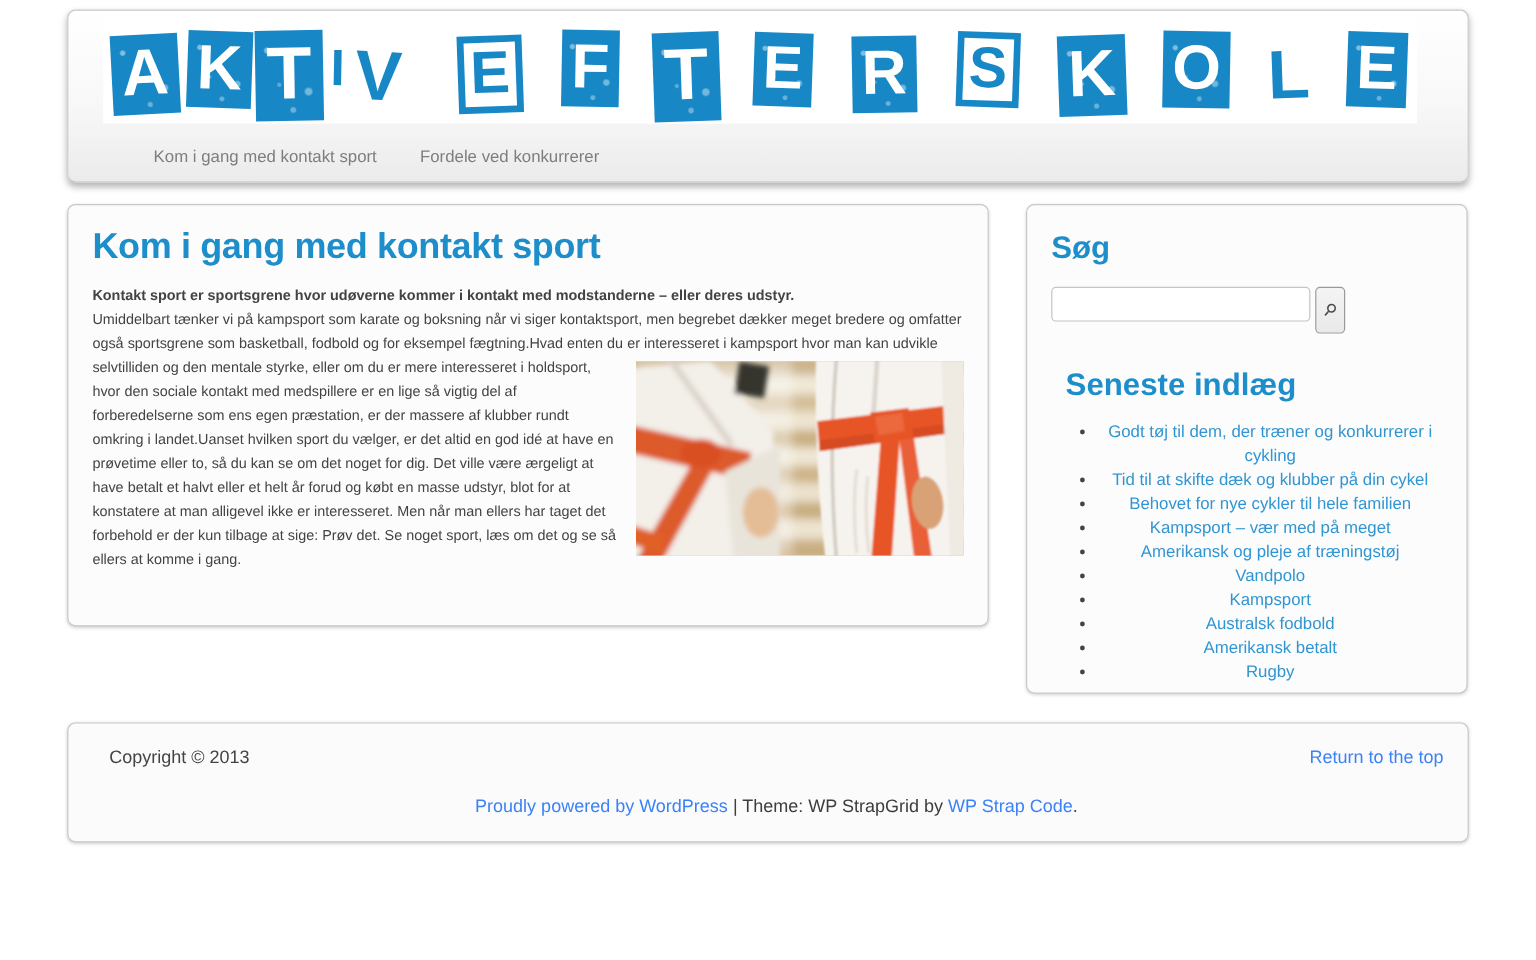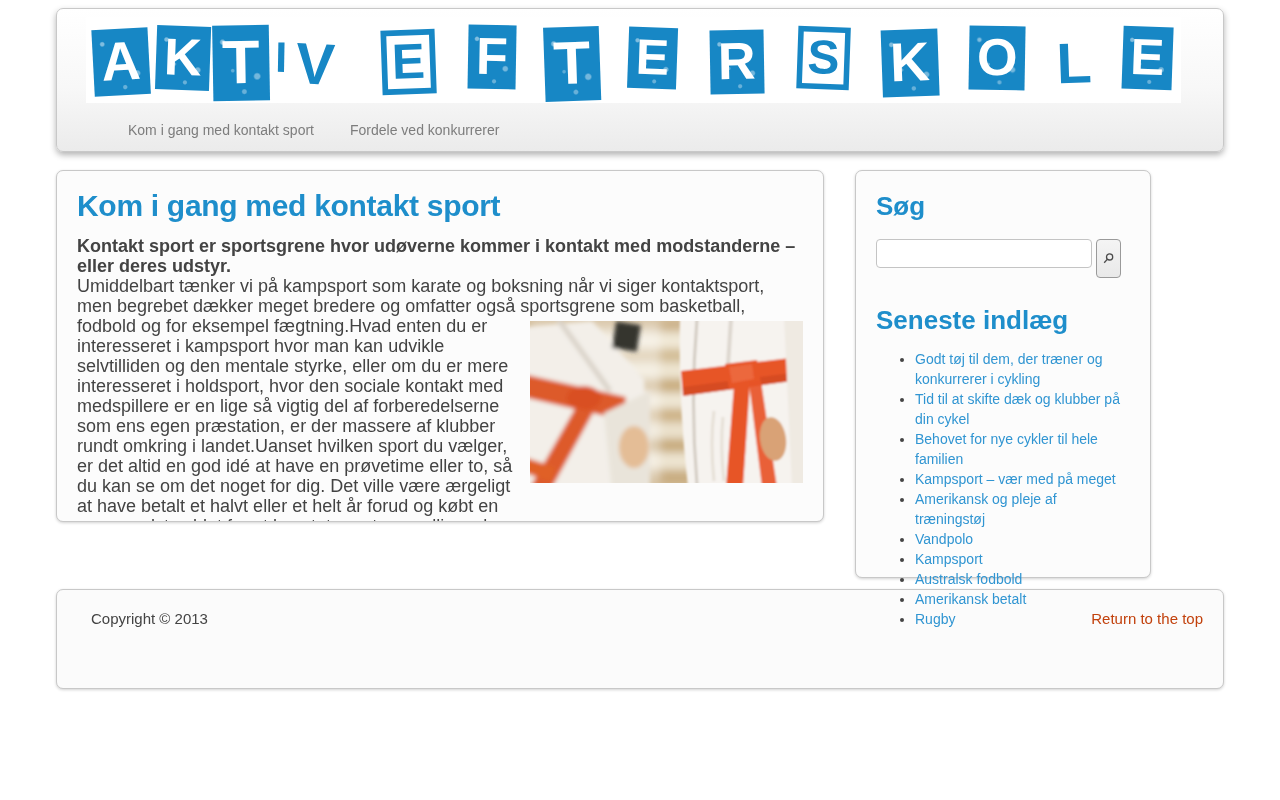--- a/index.html
+++ b/index.html
@@ -78,71 +78,72 @@
     overflow:hidden;
   }
   .article-title {
     margin:4px 0 13px;
     font-size:30px; font-weight:bold;
     color:#1e8ecb;
     letter-spacing:-0.3px;
   }
   .article-body {
     margin:0;
-    font-size:18px; line-height:20px; color:#434343;
+    font-size:12px; line-height:20px; color:#434343;
   }
   .article-body .lead { display:block; font-weight:bold; }
   .photo {
     float:right;
     width:273px; height:162px;
     margin:5px 0 56px 14px;
     display:block;
   }
   .photo svg { display:block; }
 
   
-  .sidebar-box { width:296px; height:408px; padding:14px 20px 14px; }
+  .sidebar-box { width:368px; height:408px; padding:14px 20px 14px; }
   .sidebar-title {
     margin:6px 0 17px;
     font-size:26px; font-weight:bold; color:#1e8ecb;
   }
   .search-row { display:flex; align-items:flex-start; }
   .search-input {
     width:216px; height:29px;
     border:1px solid #c4c4c4; border-radius:4px;
     padding:0 8px; font-size:14px;
     background:#ffffff;
     outline:none;
   }
   .search-button {
     margin-left:4px;
     width:25px; height:39px;
     border:1px solid #9a9a9a; border-radius:4px;
     background:linear-gradient(#f4f4f4,#e9e9e9);
     display:flex; align-items:center; justify-content:center;
     cursor:pointer; padding:0;
   }
-  .recent-title { margin:27px 0 13px; }
+  .recent-title { margin:27px 12px 13px; }
   .recent-list {
     margin:0; padding:0 0 0 39px;
     color:#444444;
+    text-align:center;
   }
   .recent-list li { font-size:14px; line-height:20px; }
   .recent-list a { color:#3095d2; text-decoration:none; cursor:pointer; }
 
   
   .footer-box {
-    margin-top:11px;
+    margin-top:24px;
     height:100px;
     background:#fbfbfb;
     padding:20px 20px 16px 34px;
     font-size:15px; color:#444444;
   }
   .footer-row { display:flex; justify-content:space-between; }
-  .footer-box a { color:#c2410c; text-decoration:none; cursor:pointer; }
+  .footer-box a { color:#3b82f6; text-decoration:none; cursor:pointer; }
   .credits { text-align:center; margin-top:24px; color:#3d3d3d; }
 </style>
 </head>
 <body>
 
 <div class="wrap">
 
   <div class="box header-box">
     <div class="banner">
       <div class="stamp-word" id="stamp-word-1">
@@ -304,15 +305,18 @@
           </li>
         </ul>
     </div>
   </div>
 
   <div class="box footer-box">
     <div class="footer-row">
       <span>Copyright © 2013</span>
       <a>Return to the top</a>
     </div>
+    <div class="credits">
+      <a>Proudly powered by WordPress</a><span> | Theme: WP StrapGrid by </span><a>WP Strap Code</a><span>.</span>
+    </div>
   </div>
 
 </div>
 
 </body></html>

